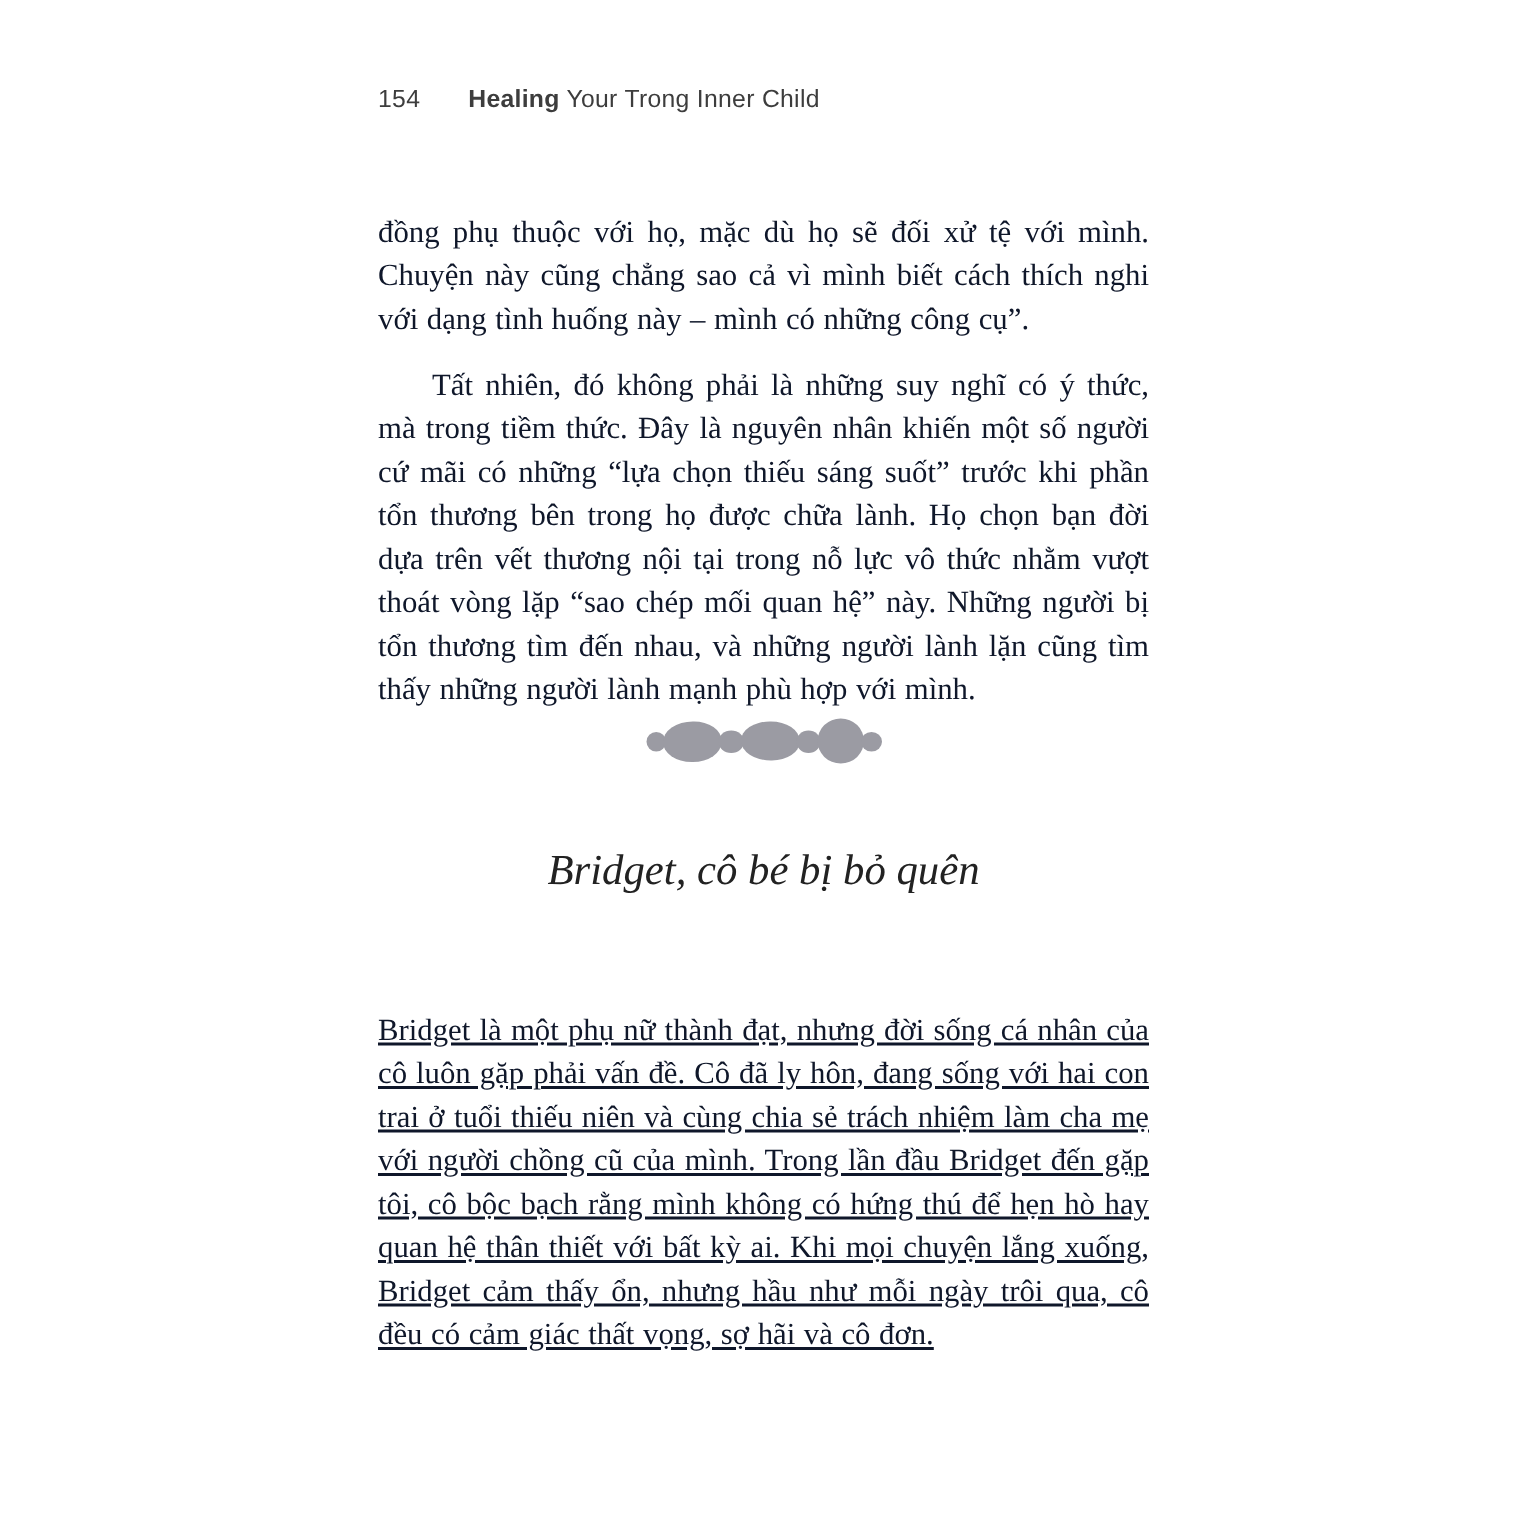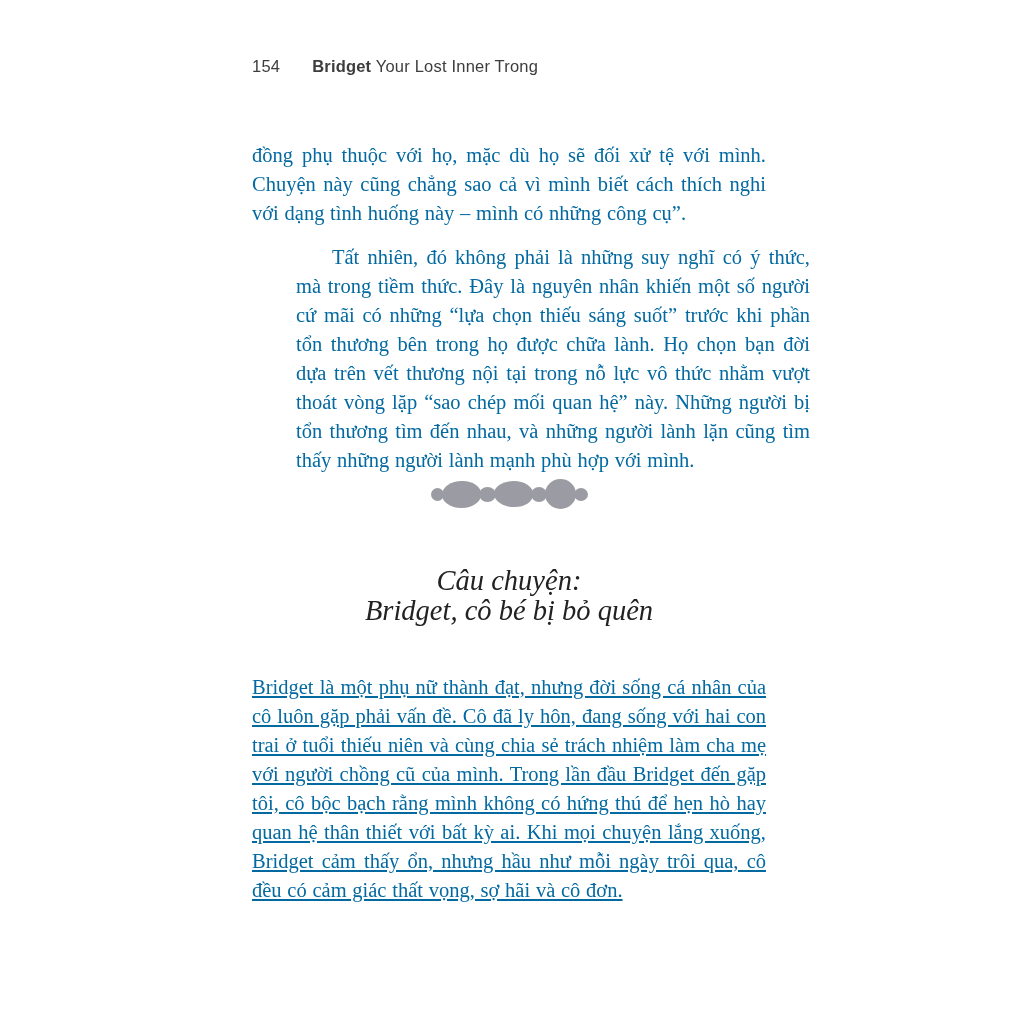--- a/index.html
+++ b/index.html
@@ -32,26 +32,26 @@
   .running-title-bold {
     font-weight: 700;
   }
   .body-para {
     position: absolute;
     left: 252px;
     width: 514px;
     font-family: "Liberation Serif", serif;
     font-size: 20.5px;
     line-height: 29px;
-    color: #0369a1;
+    color: #0f172a;
     text-align: justify;
     word-spacing: 0.03em;
   }
   #paragraph-1 { top: 120px; }
-  #paragraph-2 { top: 222px; text-indent: 36px; margin-left: 44px; }
+  #paragraph-2 { top: 222px; text-indent: 36px; }
   #paragraph-3 { top: 652px; text-decoration: underline; }
   .ornament-divider {
     position: absolute;
     left: 252px;
     top: 478px;
     width: 514px;
     height: 32px;
     display: flex;
     justify-content: center;
     align-items: center;
@@ -79,37 +79,36 @@
     line-height: 30px;
     color: #222222;
   }
 </style>
 </head>
 <body>
 
 <div class="page">
 
   <div class="running-header">
-    <span class="page-number">154</span><span class="running-title-bold">Bridget</span><span class="running-title-rest"> Your Lost Inner Trong</span>
+    <span class="page-number">154</span><span class="running-title-bold">Healing</span><span class="running-title-rest"> Your Trong Inner Child</span>
   </div>
 
   <p class="body-para" id="paragraph-1">đồng phụ thuộc với họ, mặc dù họ sẽ đối xử tệ với mình. Chuyện này cũng chẳng sao cả vì mình biết cách thích nghi với dạng tình huống này – mình có những công cụ”.</p>
 
   <p class="body-para" id="paragraph-2">Tất nhiên, đó không phải là những suy nghĩ có ý thức, mà trong tiềm thức. Đây là nguyên nhân khiến một số người cứ mãi có những “lựa chọn thiếu sáng suốt” trước khi phần tổn thương bên trong họ được chữa lành. Họ chọn bạn đời dựa trên vết thương nội tại trong nỗ lực vô thức nhằm vượt thoát vòng lặp “sao chép mối quan hệ” này. Những người bị tổn thương tìm đến nhau, và những người lành lặn cũng tìm thấy những người lành mạnh phù hợp với mình.</p>
 
   <div class="ornament-divider">
     <span class="bead b1" style="background: rgb(155, 155, 163);"></span>
     <span class="bead b2" style="background: rgb(155, 155, 163);"></span>
     <span class="bead b3" style="background: rgb(155, 155, 163);"></span>
     <span class="bead b4" style="background: rgb(155, 155, 163);"></span>
     <span class="bead b5" style="background: rgb(155, 155, 163);"></span>
     <span class="bead b6" style="background: rgb(155, 155, 163);"></span>
     <span class="bead b7" style="background: rgb(155, 155, 163);"></span>
   </div>
 
   <div class="section-heading">
-    <div>Câu chuyện:</div>
     <div>Bridget, cô bé bị bỏ quên</div>
   </div>
 
   <p class="body-para" id="paragraph-3">Bridget là một phụ nữ thành đạt, nhưng đời sống cá nhân của cô luôn gặp phải vấn đề. Cô đã ly hôn, đang sống với hai con trai ở tuổi thiếu niên và cùng chia sẻ trách nhiệm làm cha mẹ với người chồng cũ của mình. Trong lần đầu Bridget đến gặp tôi, cô bộc bạch rằng mình không có hứng thú để hẹn hò hay quan hệ thân thiết với bất kỳ ai. Khi mọi chuyện lắng xuống, Bridget cảm thấy ổn, nhưng hầu như mỗi ngày trôi qua, cô đều có cảm giác thất vọng, sợ hãi và cô đơn.</p>
 
 </div>
 
 </body></html>

